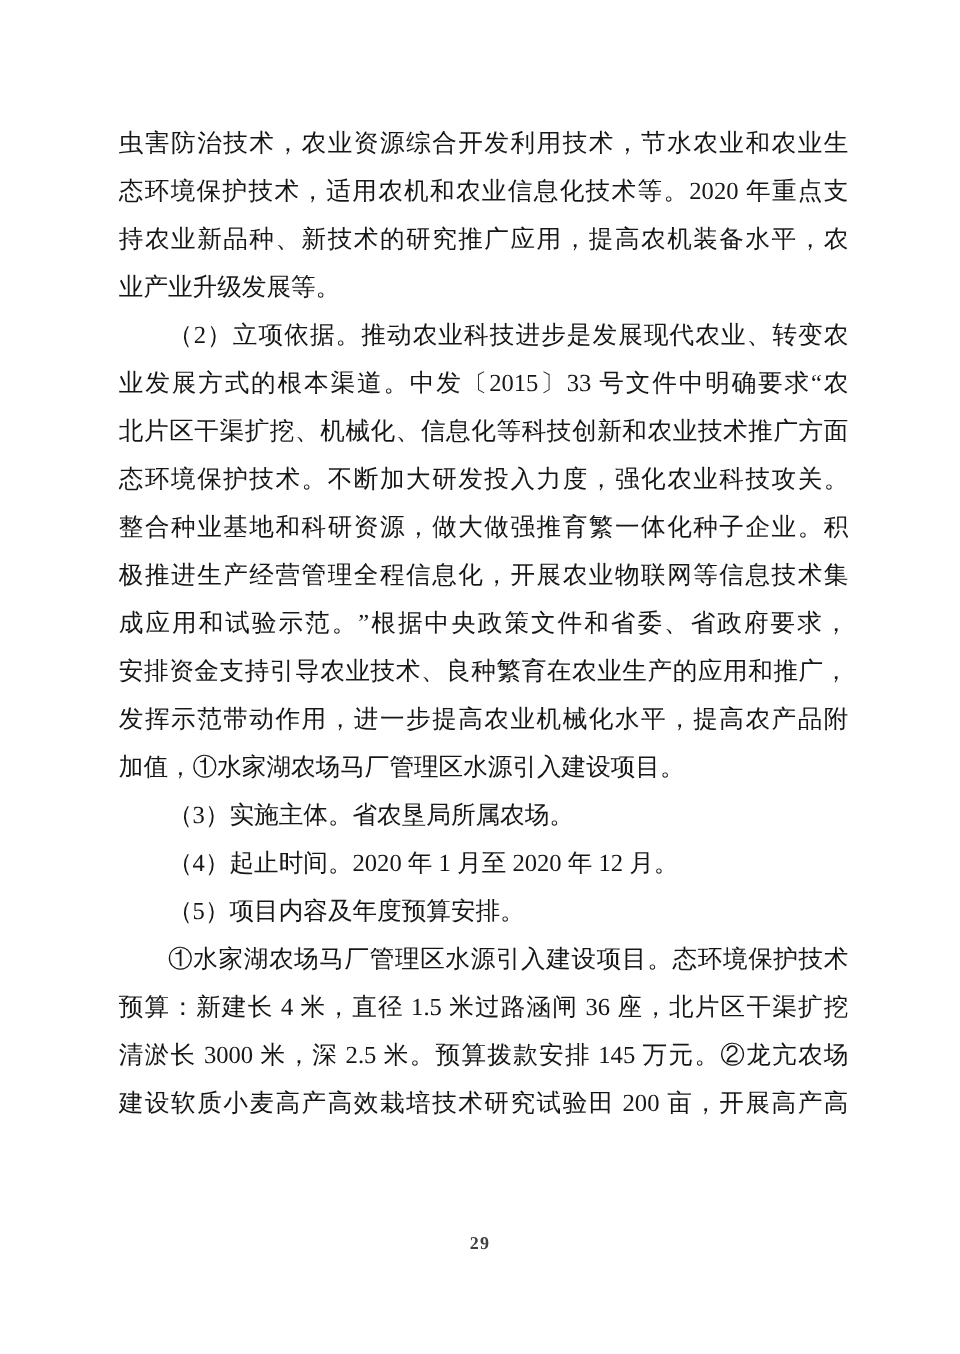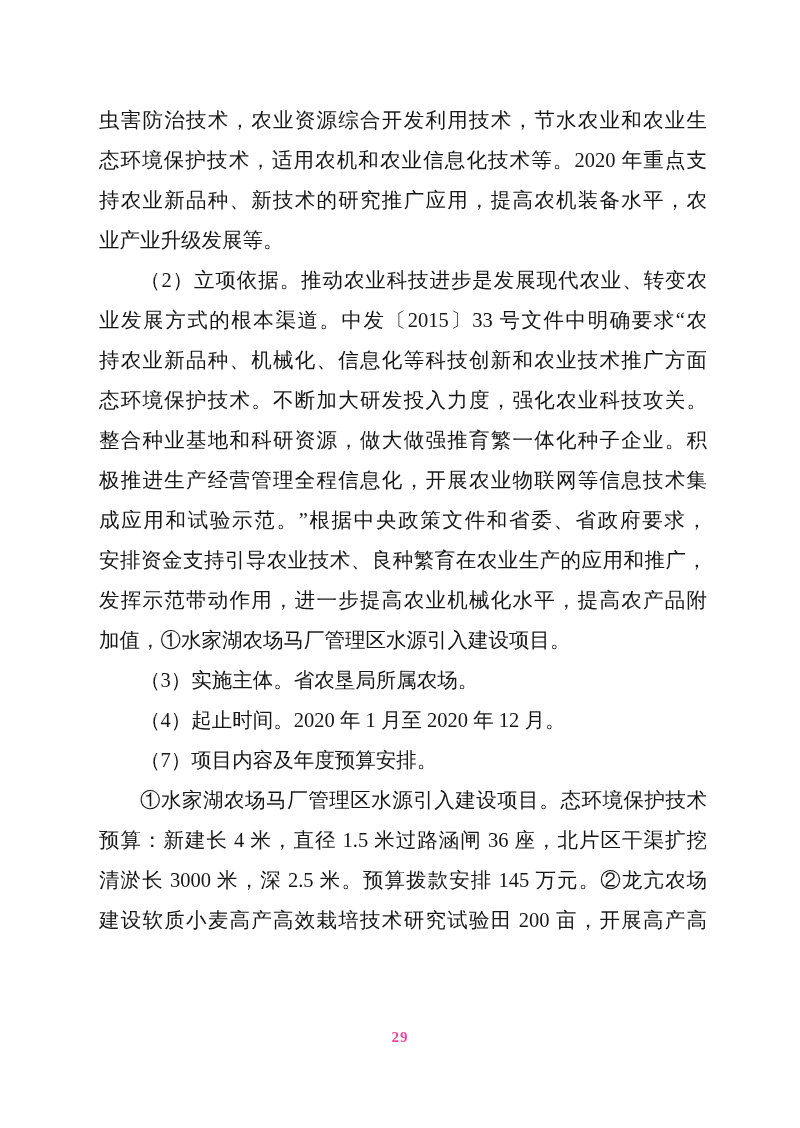--- a/index.html
+++ b/index.html
@@ -44,54 +44,54 @@
   }
   .page-footer {
     position: absolute;
     left: 0;
     top: 1029px;
     width: 100%;
     text-align: center;
     font-size: 15px;
     font-weight: 600;
     letter-spacing: 1px;
-    color: #ec4899;
+    color: #404040;
   }
 </style>
 </head>
 <body>
 
 <div class="page" style="background: rgb(255, 255, 255); color: rgb(22, 22, 22);">
   <div class="doc-body" id="doc-body">
       <div class="paragraph">
         <div class="line">虫害防治技术，农业资源综合开发利用技术，节水农业和农业生</div>
         <div class="line">态环境保护技术，适用农机和农业信息化技术等。2020 年重点支</div>
         <div class="line">持农业新品种、新技术的研究推广应用，提高农机装备水平，农</div>
         <div class="line end">业产业升级发展等。</div>
       </div>
       <div class="paragraph">
         <div class="line indent">（2）立项依据。推动农业科技进步是发展现代农业、转变农</div>
         <div class="line">业发展方式的根本渠道。中发〔2015〕33 号文件中明确要求“农</div>
-        <div class="line">持农业新品种、机械化、信息化等科技创新和农业技术推广方面</div>
+        <div class="line">北片区干渠扩挖、机械化、信息化等科技创新和农业技术推广方面</div>
         <div class="line">态环境保护技术。不断加大研发投入力度，强化农业科技攻关。</div>
         <div class="line">整合种业基地和科研资源，做大做强推育繁一体化种子企业。积</div>
         <div class="line">极推进生产经营管理全程信息化，开展农业物联网等信息技术集</div>
         <div class="line">成应用和试验示范。”根据中央政策文件和省委、省政府要求，</div>
         <div class="line">安排资金支持引导农业技术、良种繁育在农业生产的应用和推广，</div>
         <div class="line">发挥示范带动作用，进一步提高农业机械化水平，提高农产品附</div>
         <div class="line end">加值，①水家湖农场马厂管理区水源引入建设项目。</div>
       </div>
       <div class="paragraph">
         <div class="line end indent">（3）实施主体。省农垦局所属农场。</div>
       </div>
       <div class="paragraph">
         <div class="line end indent">（4）起止时间。2020 年 1 月至 2020 年 12 月。</div>
       </div>
       <div class="paragraph">
-        <div class="line end indent">（7）项目内容及年度预算安排。</div>
+        <div class="line end indent">（5）项目内容及年度预算安排。</div>
       </div>
       <div class="paragraph">
         <div class="line indent">①水家湖农场马厂管理区水源引入建设项目。态环境保护技术</div>
         <div class="line">预算：新建长 4 米，直径 1.5 米过路涵闸 36 座，北片区干渠扩挖</div>
         <div class="line">清淤长 3000 米，深 2.5 米。预算拨款安排 145 万元。②龙亢农场</div>
         <div class="line">建设软质小麦高产高效栽培技术研究试验田 200 亩，开展高产高</div>
       </div>
     </div>
   <div class="page-footer">29</div>
 </div>

